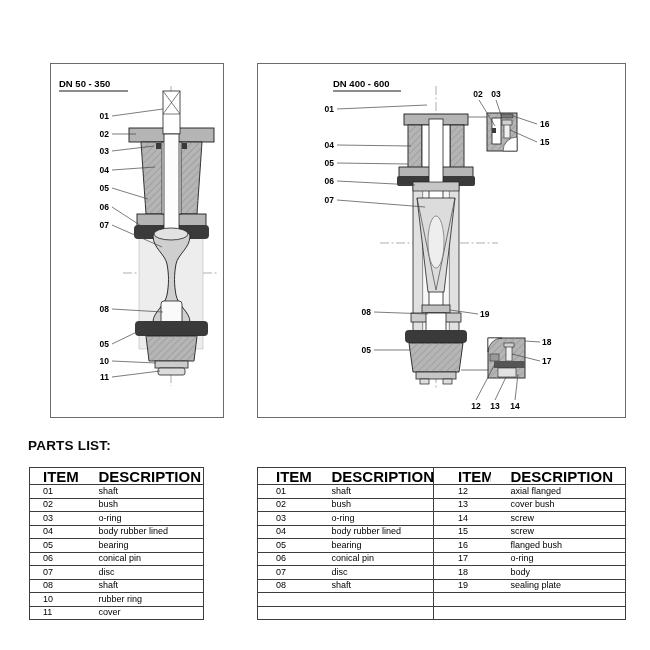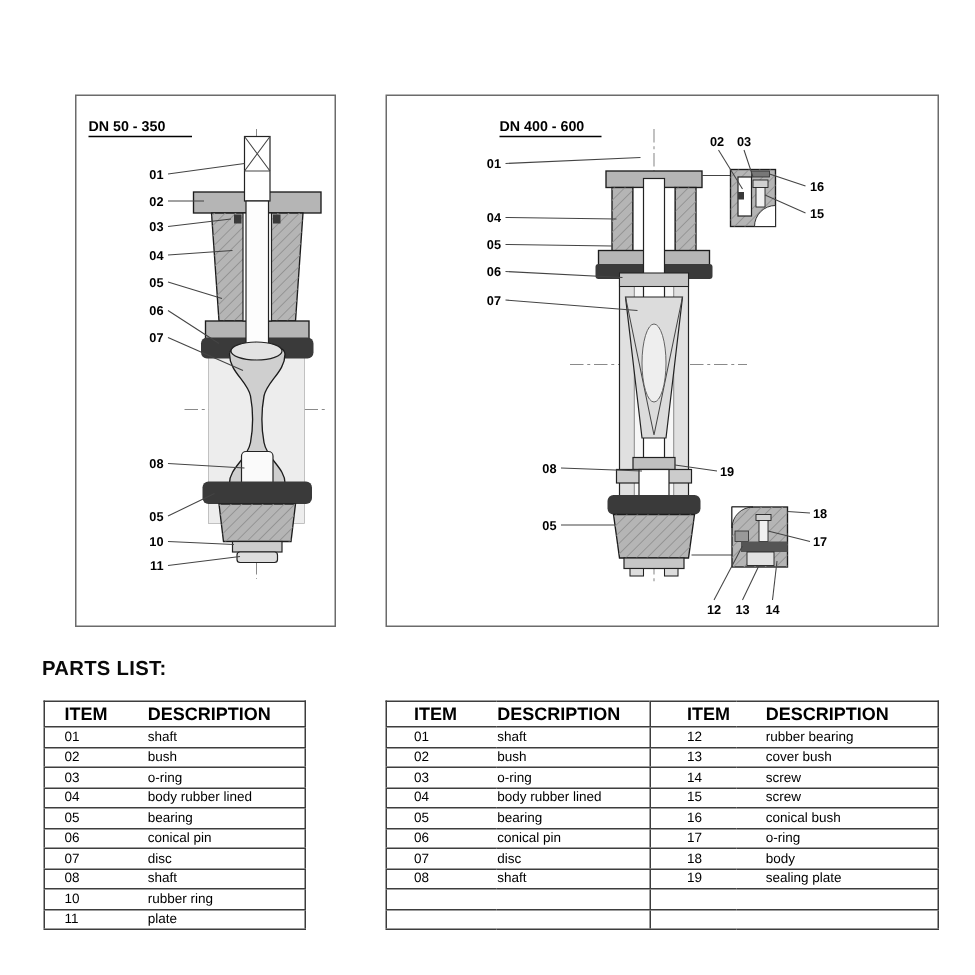--- a/index.html
+++ b/index.html
@@ -31,21 +31,21 @@
   .ln   { stroke:#000; stroke-width:0.9; }
   .parts {
     position:absolute; border-collapse:collapse; table-layout:fixed;
     font-size:9px; line-height:1; color:#000;
     border:1px solid #3d3d3d; background:#fff;
   }
   .parts th, .parts td {
     border-bottom:1px solid #3d3d3d; padding:0; vertical-align:middle;
     text-align:left; overflow:hidden; white-space:nowrap;
   }
-  .parts th { font-weight:700; font-size:12px; height:16px; }
+  .parts th { font-weight:700; font-size:15px; height:16px; }
   .parts td { font-weight:400; height:12.5px; }
   #t-left  { left:29px;  top:467px; width:174px; }
   #t-right { left:257px; top:467px; width:368px; }
   #t-left  .c1 { padding-left:13px; }
   #t-left  .c2 { padding-left:1px; }
   #t-right .c1 { padding-left:18px; }
   #t-right .c2 { padding-left:1px; }
   #t-right .c3 { padding-left:24px; border-left:1px solid #3d3d3d; }
   #t-right .c4 { padding-left:20px; }
 </style>
@@ -271,21 +271,21 @@
       <tr>
           <td class="c1">08</td>
           <td class="c2">shaft</td>
         </tr>
       <tr>
           <td class="c1">10</td>
           <td class="c2">rubber ring</td>
         </tr>
       <tr>
           <td class="c1">11</td>
-          <td class="c2">plate</td>
+          <td class="c2">cover</td>
         </tr>
     </tbody>
   </table>
 
   <table class="parts" id="t-right">
     <colgroup>
         <col style="width:73px">
         <col style="width:103px">
         <col style="width:57px">
         <col style="width:135px">
@@ -296,21 +296,21 @@
         <th class="c2">DESCRIPTION</th>
         <th class="c3">ITEM</th>
         <th class="c4">DESCRIPTION</th>
       </tr>
     </thead>
     <tbody>
       <tr>
           <td class="c1">01</td>
           <td class="c2">shaft</td>
           <td class="c3">12</td>
-          <td class="c4">rubber bearing</td>
+          <td class="c4">axial flanged</td>
         </tr>
       <tr>
           <td class="c1">02</td>
           <td class="c2">bush</td>
           <td class="c3">13</td>
           <td class="c4">cover bush</td>
         </tr>
       <tr>
           <td class="c1">03</td>
           <td class="c2">o-ring</td>
@@ -320,21 +320,21 @@
       <tr>
           <td class="c1">04</td>
           <td class="c2">body rubber lined</td>
           <td class="c3">15</td>
           <td class="c4">screw</td>
         </tr>
       <tr>
           <td class="c1">05</td>
           <td class="c2">bearing</td>
           <td class="c3">16</td>
-          <td class="c4">conical bush</td>
+          <td class="c4">flanged bush</td>
         </tr>
       <tr>
           <td class="c1">06</td>
           <td class="c2">conical pin</td>
           <td class="c3">17</td>
           <td class="c4">o-ring</td>
         </tr>
       <tr>
           <td class="c1">07</td>
           <td class="c2">disc</td>

